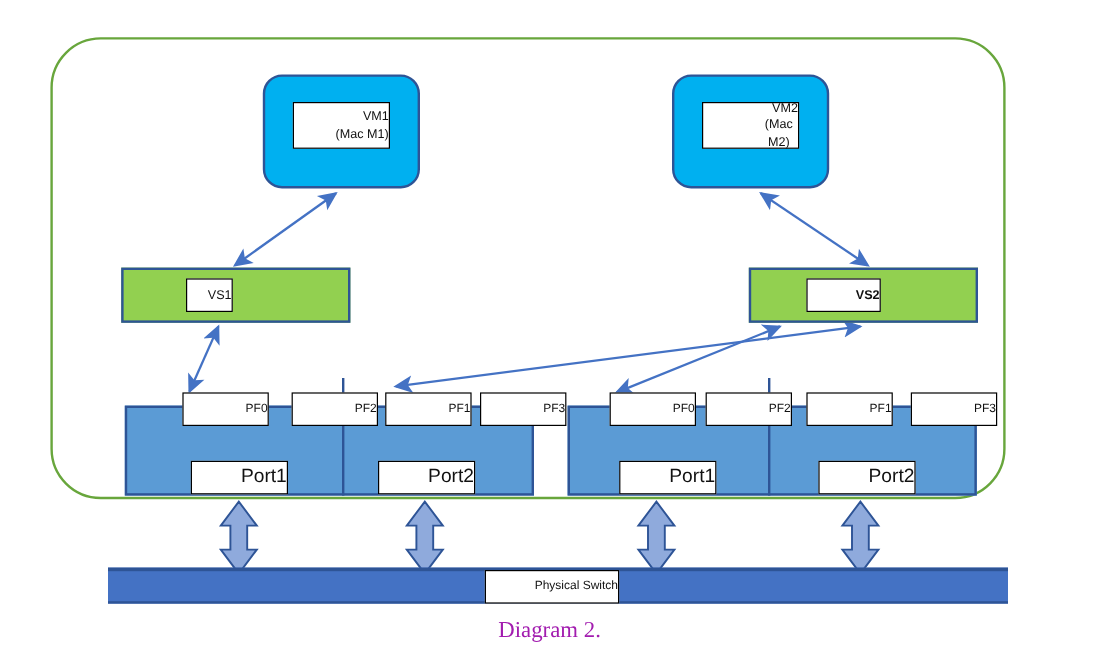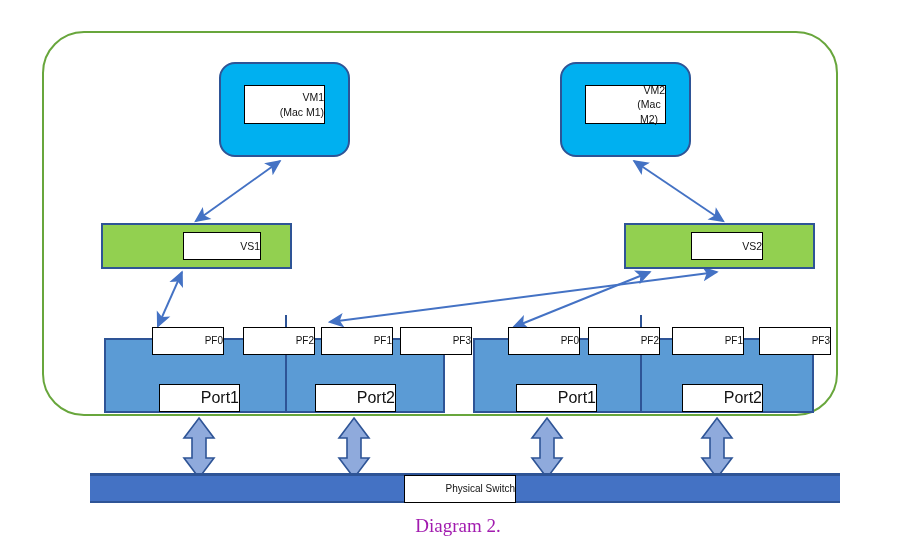--- a/index.html
+++ b/index.html
@@ -63,22 +63,22 @@
   }
   #vm1-label { left: 244px; top: 85px; width: 81px; height: 39px; }
   #vm2-label { left: 585px; top: 85px; width: 81px; height: 39px; padding-left: 47px; }
   
   .vswitch {
     background: #92D050;
     border: 2.5px solid #2E5496;
   }
   #vs1-box { left: 101px; top: 223px; width: 191px; height: 46px; }
   #vs2-box { left: 624px; top: 223px; width: 191px; height: 46px; }
-  #vs1-label { left: 155px; top: 232px; width: 78px; height: 28px; margin-left: 28px; }
-  #vs2-label { left: 691px; top: 232px; width: 72px; height: 28px; }
+  #vs1-label { left: 155px; top: 232px; width: 39px; height: 28px; }
+  #vs2-label { left: 672px; top: 232px; width: 62px; height: 28px; font-weight: bold; }
   
   .nic-body {
     background: #5B9BD5;
     border: 2px solid #2E5496;
   }
   #nic1-body { left: 104px; top: 338px; width: 341px; height: 75px; }
   #nic2-body { left: 473px; top: 338px; width: 341px; height: 75px; }
   
   .nic-divider {
     background: #2E5496;

